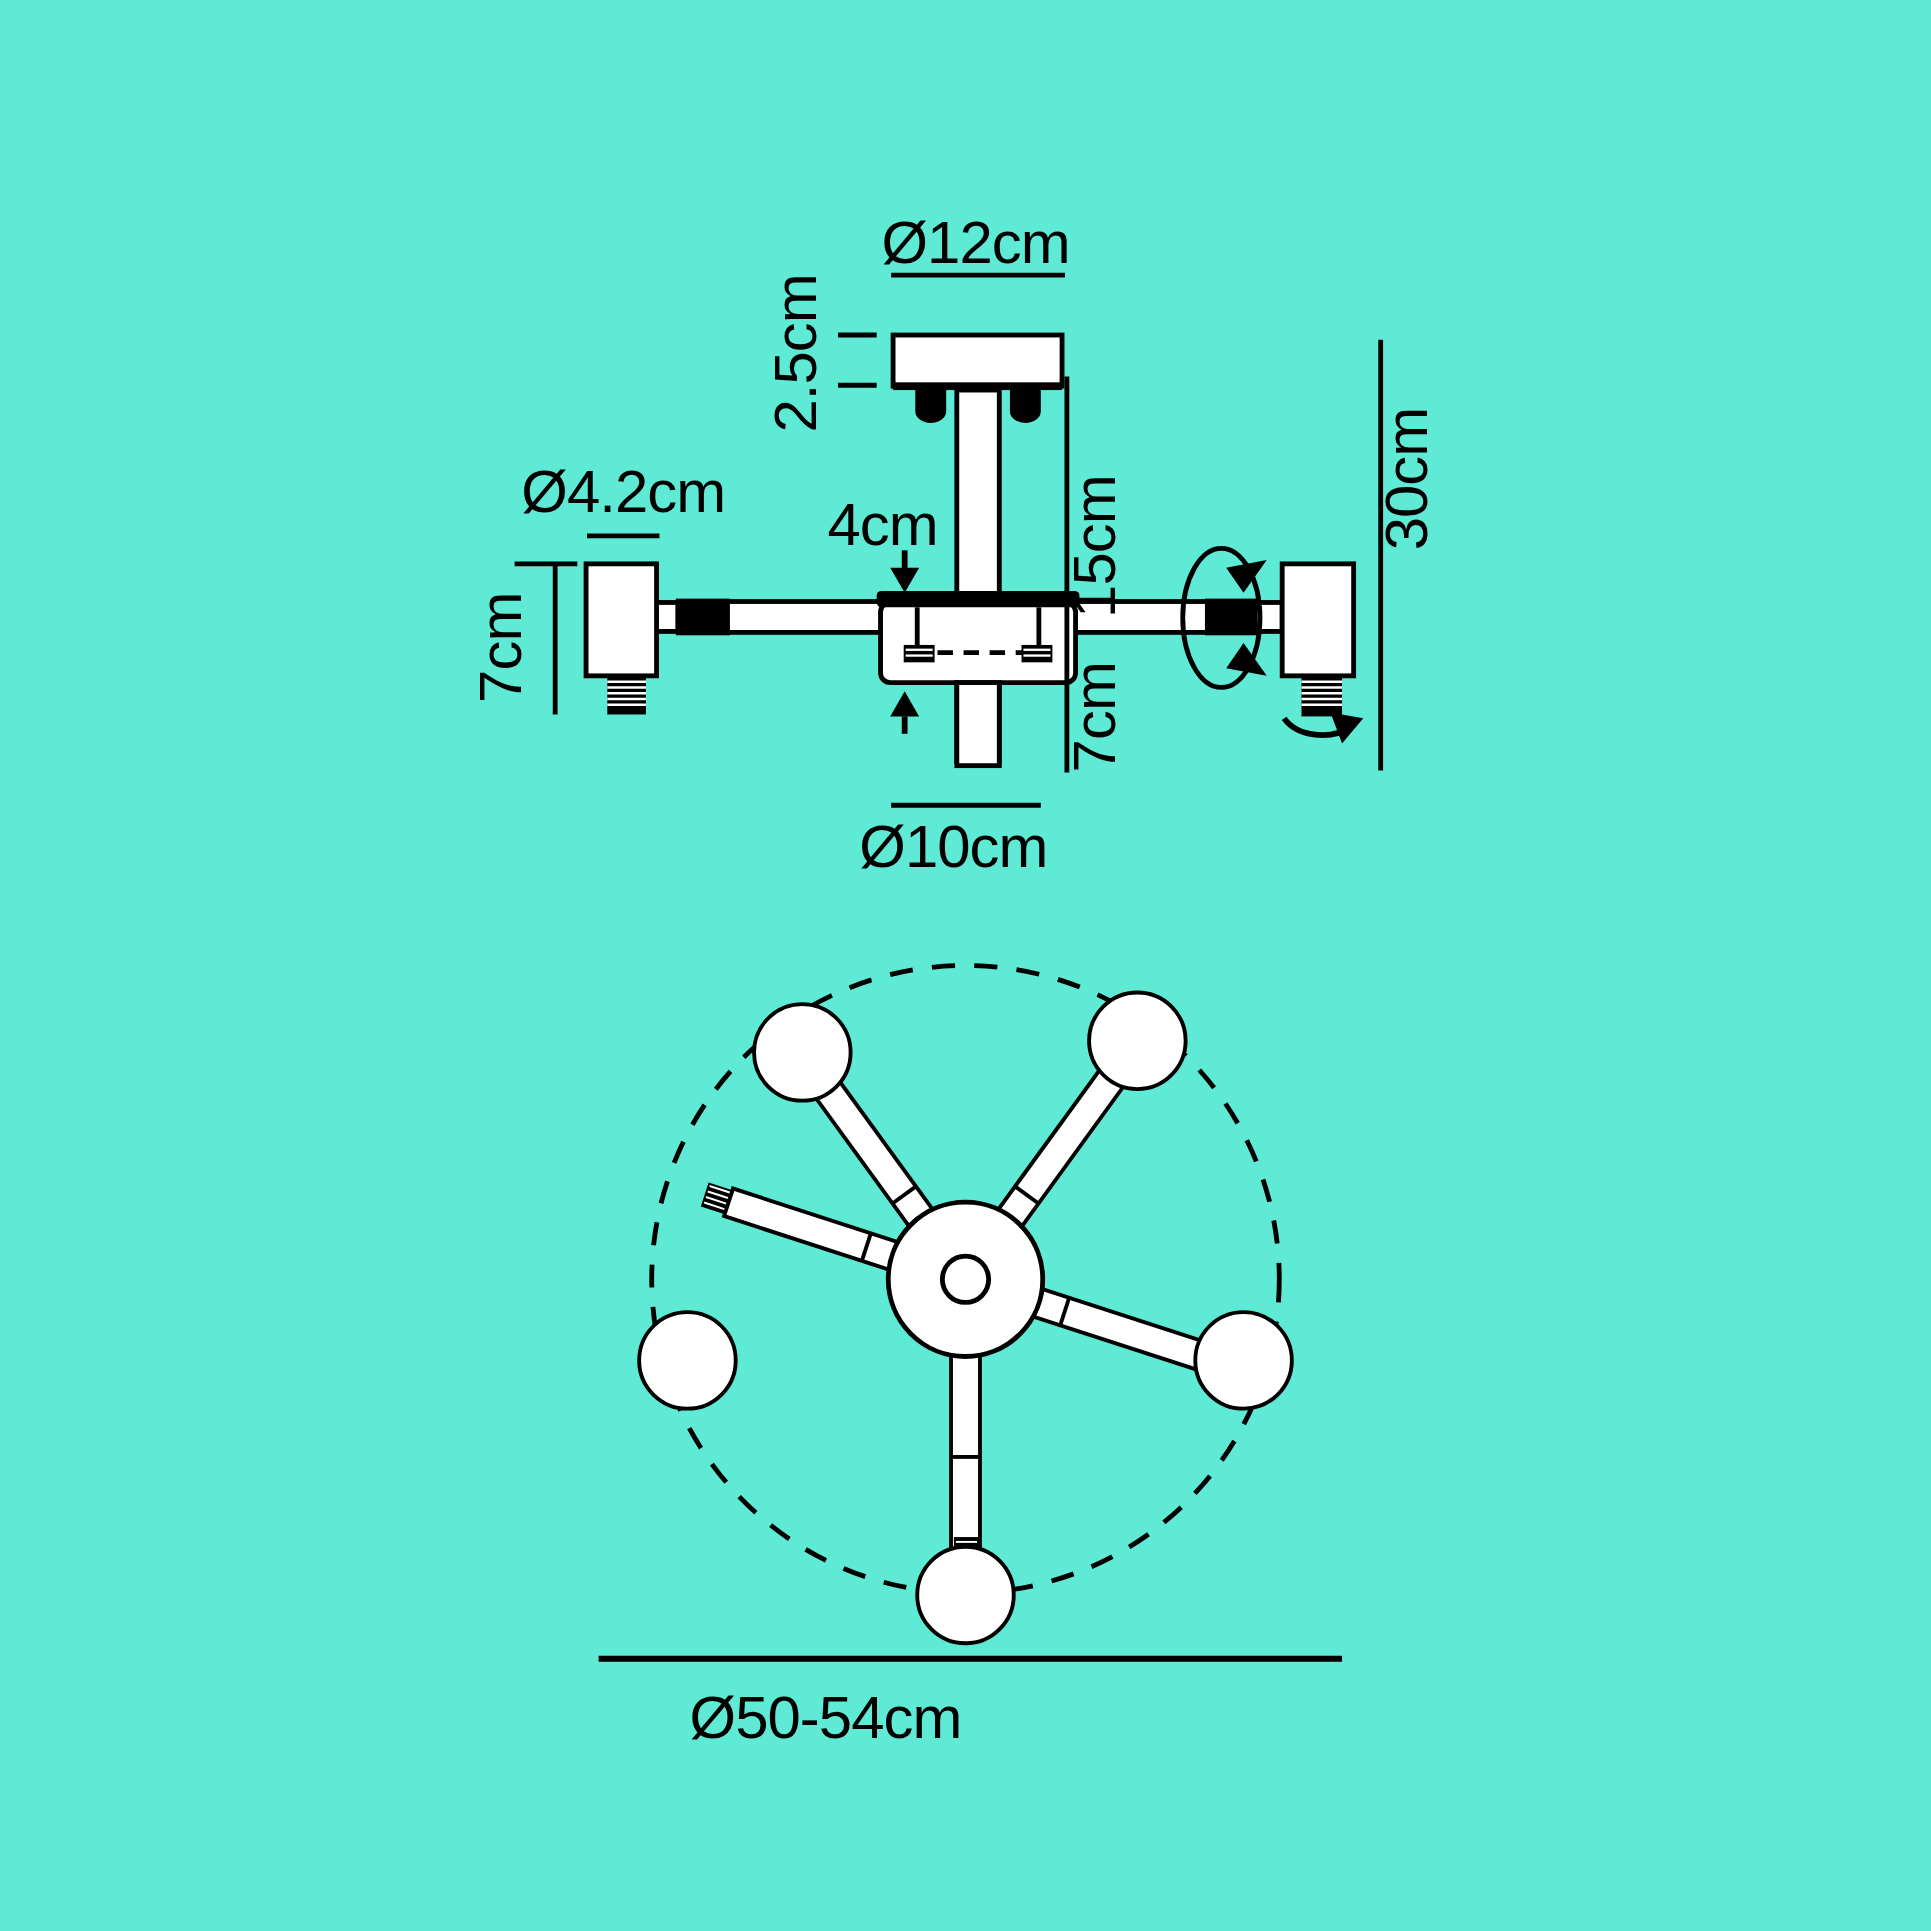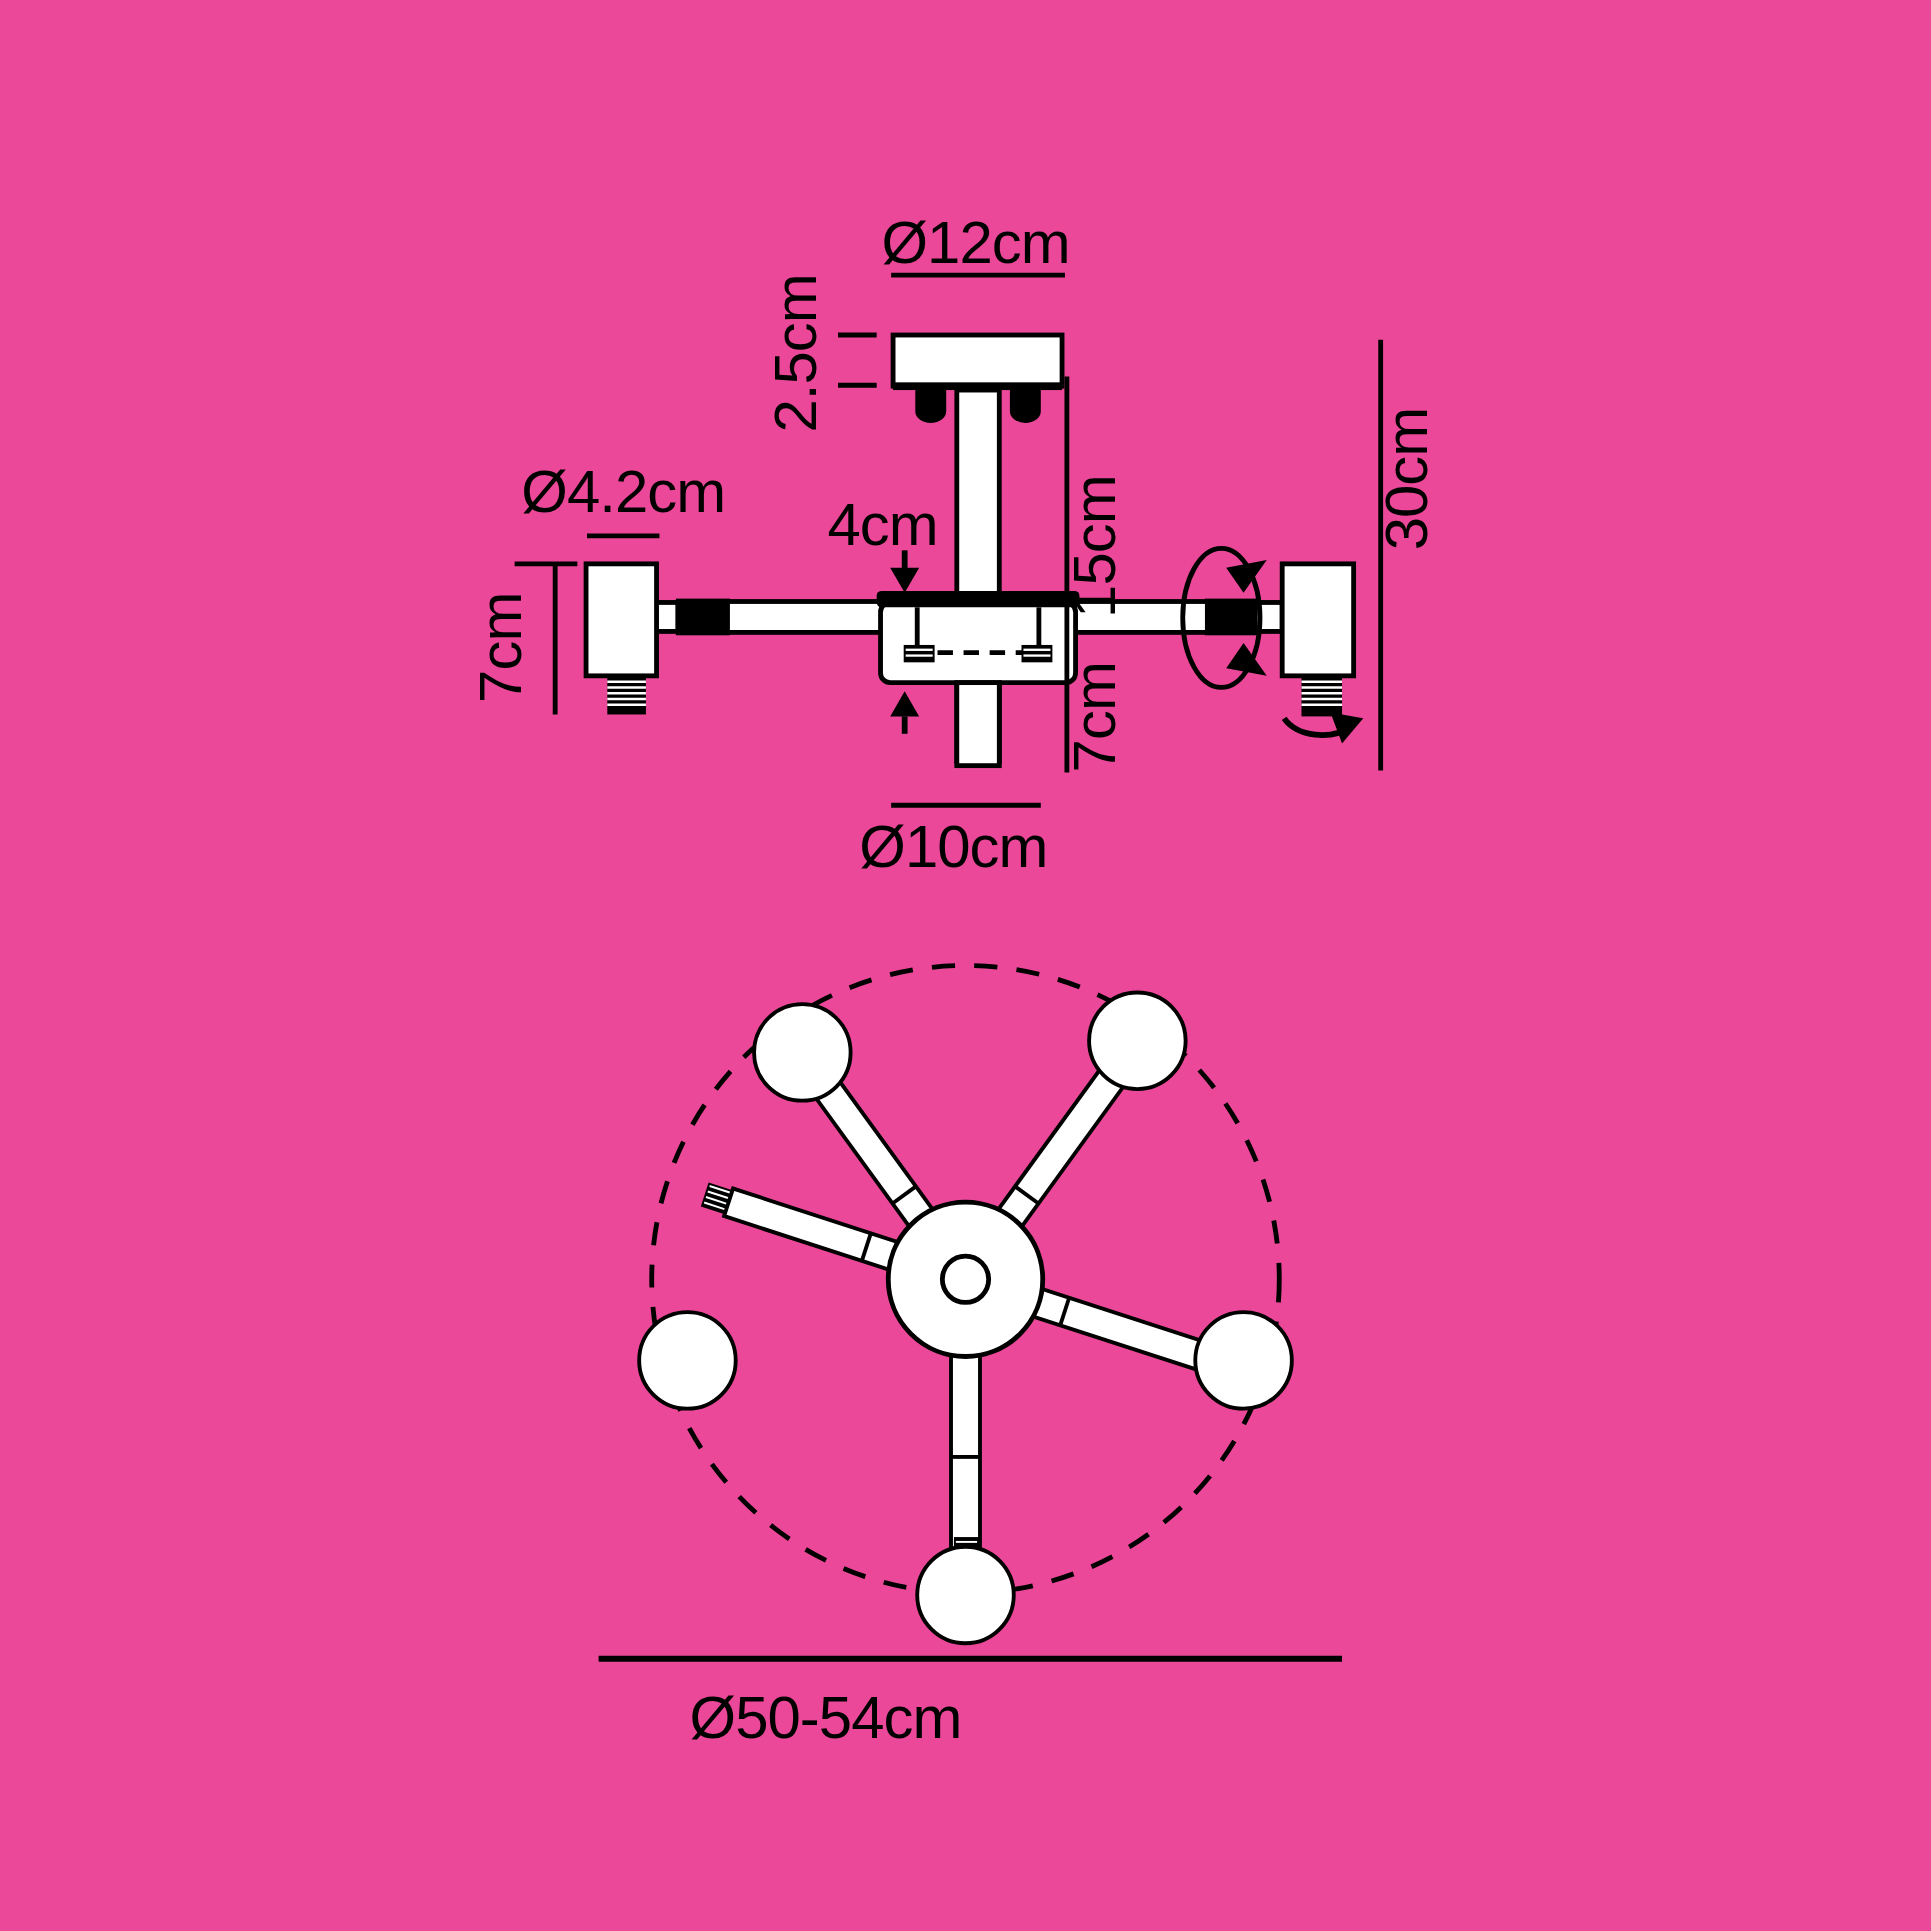--- a/index.html
+++ b/index.html
@@ -11,21 +11,21 @@
     width: 1931px;
     height: 1931px;
     font-family: "Liberation Sans", sans-serif;
     color: #000000;
     overflow: hidden;
   }
   #sheet {
     position: relative;
     width: 1931px;
     height: 1931px;
-    background: #ec4899;
+    background: #5eead4;
   }
   svg.drawing {
     position: absolute;
     left: 0;
     top: 0;
     width: 1931px;
     height: 1931px;
     display: block;
   }
   .dim-text-big {

